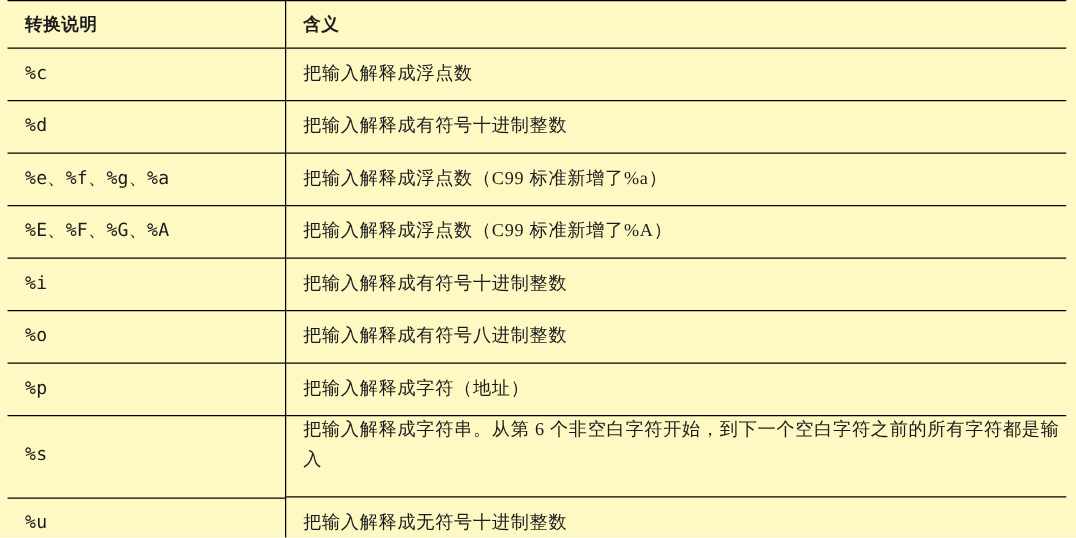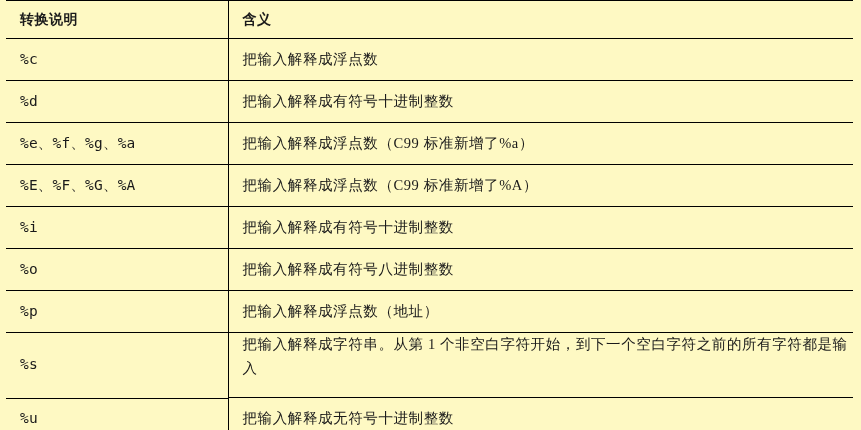--- a/index.html
+++ b/index.html
@@ -112,25 +112,25 @@
       <tr>
         <td class="col-spec mono">%i</td>
         <td class="cjk">把输入解释成有符号十进制整数</td>
       </tr>
       <tr>
         <td class="col-spec mono">%o</td>
         <td class="cjk">把输入解释成有符号八进制整数</td>
       </tr>
       <tr>
         <td class="col-spec mono">%p</td>
-        <td class="cjk">把输入解释成浮点数（地址）</td>
+        <td class="cjk">把输入解释成字符（地址）</td>
       </tr>
       <tr class="tall">
         <td class="col-spec mono">%s</td>
-        <td class="cjk meaning">把输入解释成字符串。从第 1 个非空白字符开始，到下一个空白字符之前的所有字符都是输入</td>
+        <td class="cjk meaning">把输入解释成字符串。从第 6 个非空白字符开始，到下一个空白字符之前的所有字符都是输入</td>
       </tr>
       <tr>
         <td class="col-spec mono">%u</td>
         <td class="cjk">把输入解释成无符号十进制整数</td>
       </tr>
 
     </tbody>
   </table>
 </div>
 

